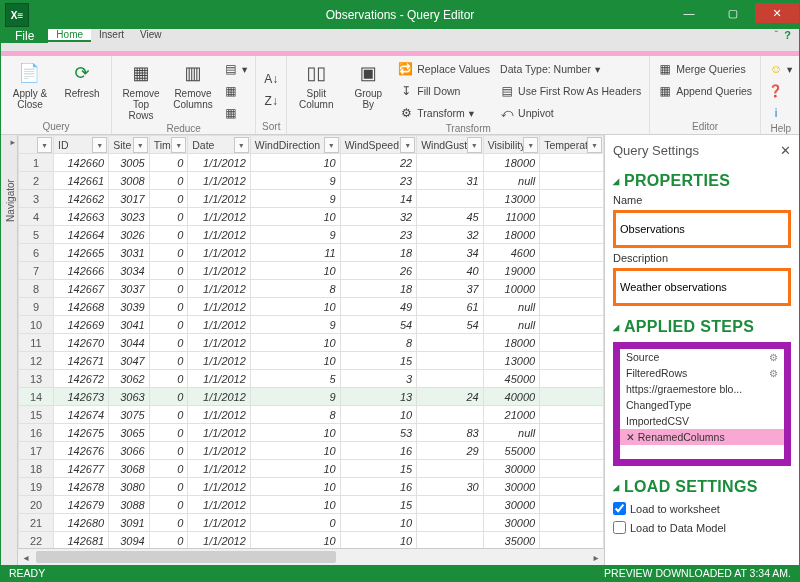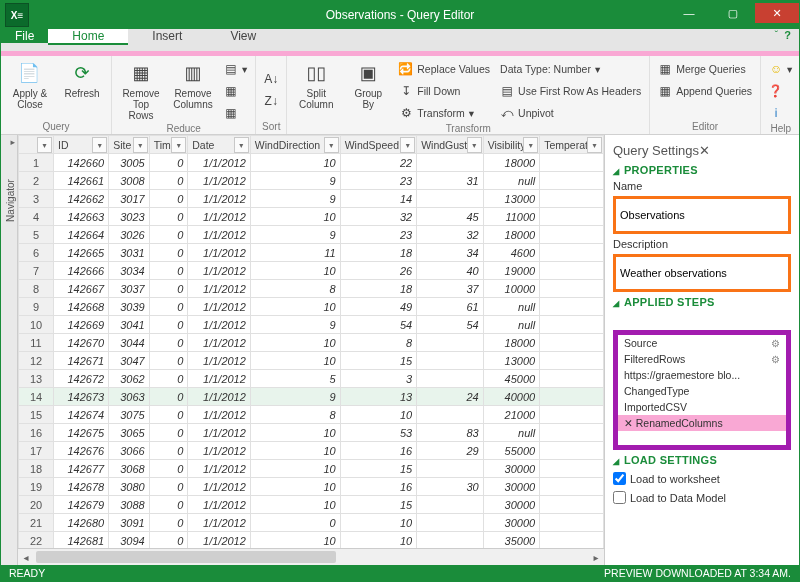--- a/index.html
+++ b/index.html
@@ -5,21 +5,21 @@
 html,body{margin:0;padding:0;font-family:"Segoe UI",Arial,sans-serif;font-size:11px;color:#333;background:#fff;overflow:hidden}
 .window{width:800px;height:582px;border:1px solid #1a8c3a;box-sizing:border-box;display:flex;flex-direction:column;background:#fff}
 .titlebar{height:28px;background:#1a8c3a;display:flex;align-items:center;color:#fff;position:relative}
 .titlebar .xl-icon{width:22px;height:22px;margin-left:4px;background:#0b6a2b;border:1px solid #0b5224;display:flex;align-items:center;justify-content:center;color:#fff;font-size:10px;font-weight:bold}
 .titlebar .title{position:absolute;left:0;right:0;text-align:center;font-size:12px;pointer-events:none}
 .win-btns{margin-left:auto;display:flex}
 .win-btn{width:44px;height:20px;margin-top:-4px;display:flex;align-items:center;justify-content:center;font-size:11px;color:#fff}
 .win-btn.close{background:#c84031}
 .ribbon-tabs{height:22px;background:#e5e5e5;display:flex;align-items:flex-start;border-bottom:5px solid #f9a8d4}
 .file-tab{background:#1a8c3a;color:#fff;padding:0 14px;display:flex;align-items:center;font-size:12px}
-.rtab{padding:0 24px;display:flex;align-items:center;font-size:12px;color:#444;border-bottom:2px solid transparent}
+.rtab{padding:0 8px;display:flex;align-items:center;font-size:10px;color:#444;border-bottom:2px solid transparent}
 .rtab.active{color:#1a8c3a;border-bottom:2px solid #1a8c3a;background:#fff}
 .tab-right{margin-left:auto;display:flex;align-items:center;padding-right:8px;gap:6px;color:#1a8c3a}
 .ribbon{height:78px;background:#f5f5f5;border-bottom:1px solid #d0d0d0;display:flex}
 .rgroup{border-right:1px solid #e0e0e0;display:flex;flex-direction:column;justify-content:space-between;padding:2px 4px 1px 4px}
 .rgroup-body{display:flex;gap:2px;flex:1}
 .rgroup-label{text-align:center;font-size:10px;color:#777;height:12px}
 .bigbtn{display:flex;flex-direction:column;align-items:center;justify-content:flex-start;padding:2px 4px;gap:2px;min-width:42px;font-size:10px;color:#444;text-align:center;line-height:11px}
 .bigbtn .ico{width:26px;height:26px;display:flex;align-items:center;justify-content:center;font-size:18px}
 .vstack{display:flex;flex-direction:column;gap:1px}
 .smallbtn{display:flex;align-items:center;gap:4px;padding:1px 4px;font-size:10.5px;color:#444;white-space:nowrap;height:19px}
@@ -35,25 +35,25 @@
 table.grid th .drop{position:absolute;right:1px;top:1px;width:13px;height:14px;border:1px solid #c8c8c8;background:#fbfbfb;font-size:8px;display:flex;align-items:center;justify-content:center;color:#666}
 table.grid td{color:#333;font-style:italic;text-align:right}
 table.grid td.rownum{background:#f0f0f0;text-align:center;font-style:normal;color:#555;width:26px}
 table.grid tr.sel td{background:#e8f4ec}
 table.grid tr.sel td.rownum{background:#e8f4ec}
 .hscroll{height:16px;background:#f0f0f0;border-top:1px solid #ccc;position:relative}
 .hscroll .thumb{position:absolute;left:18px;top:2px;height:12px;width:300px;background:#cfcfcf;border-radius:2px}
 .hscroll .arr{position:absolute;top:0;width:16px;height:16px;display:flex;align-items:center;justify-content:center;color:#666;font-size:10px}
 .hscroll .arr.l{left:0}.hscroll .arr.r{right:0}
 .settings{width:178px;background:#fff;display:flex;flex-direction:column;padding:6px 8px;gap:4px;font-size:11px}
-.settings h2{font-size:13px;color:#555;font-weight:normal;margin:2px 0 2px 0;display:flex;justify-content:flex-start;align-items:center}
-.sec-head{color:#1a8c3a;font-size:11px;font-weight:bold;letter-spacing:.3px;margin-top:0}
+.settings h2{font-size:13px;color:#555;font-weight:normal;margin:2px 0 2px 0;display:flex;justify-content:space-between;align-items:center}
+.sec-head{color:#1a8c3a;font-size:16px;font-weight:bold;letter-spacing:.3px;margin-top:8px}
 .sec-head::before{content:"◢ ";font-size:8px;vertical-align:middle;margin-right:2px}
 .settings input[type=text]{width:100%;box-sizing:border-box;border:3px solid #f97316;padding:10px 4px;font-size:11px;font-family:inherit}
-.steps{border:5px solid #a21caf;height:110px;overflow:auto;margin-top:18px}
+.steps{border:7px solid #a21caf;height:110px;overflow:auto;margin-top:2px}
 .step{padding:2px 6px;display:flex;align-items:center;justify-content:space-between;font-size:10.5px}
 .step.sel{background:#f9a8d4}
 .step .gear{color:#888;font-size:10px}
 .chk{display:flex;align-items:center;gap:4px;font-size:11px;margin-top:2px}
 .chk input{margin:0}
 .statusbar{height:16px;background:#1a8c3a;color:#fff;display:flex;align-items:center;justify-content:space-between;padding:0 8px;font-size:10.5px}
 .collapse{position:absolute;right:2px;top:2px;font-size:9px;color:#666}
 td.vis{text-align:left;padding-left:4px}
 th.rowhead{width:26px}
 </style>

